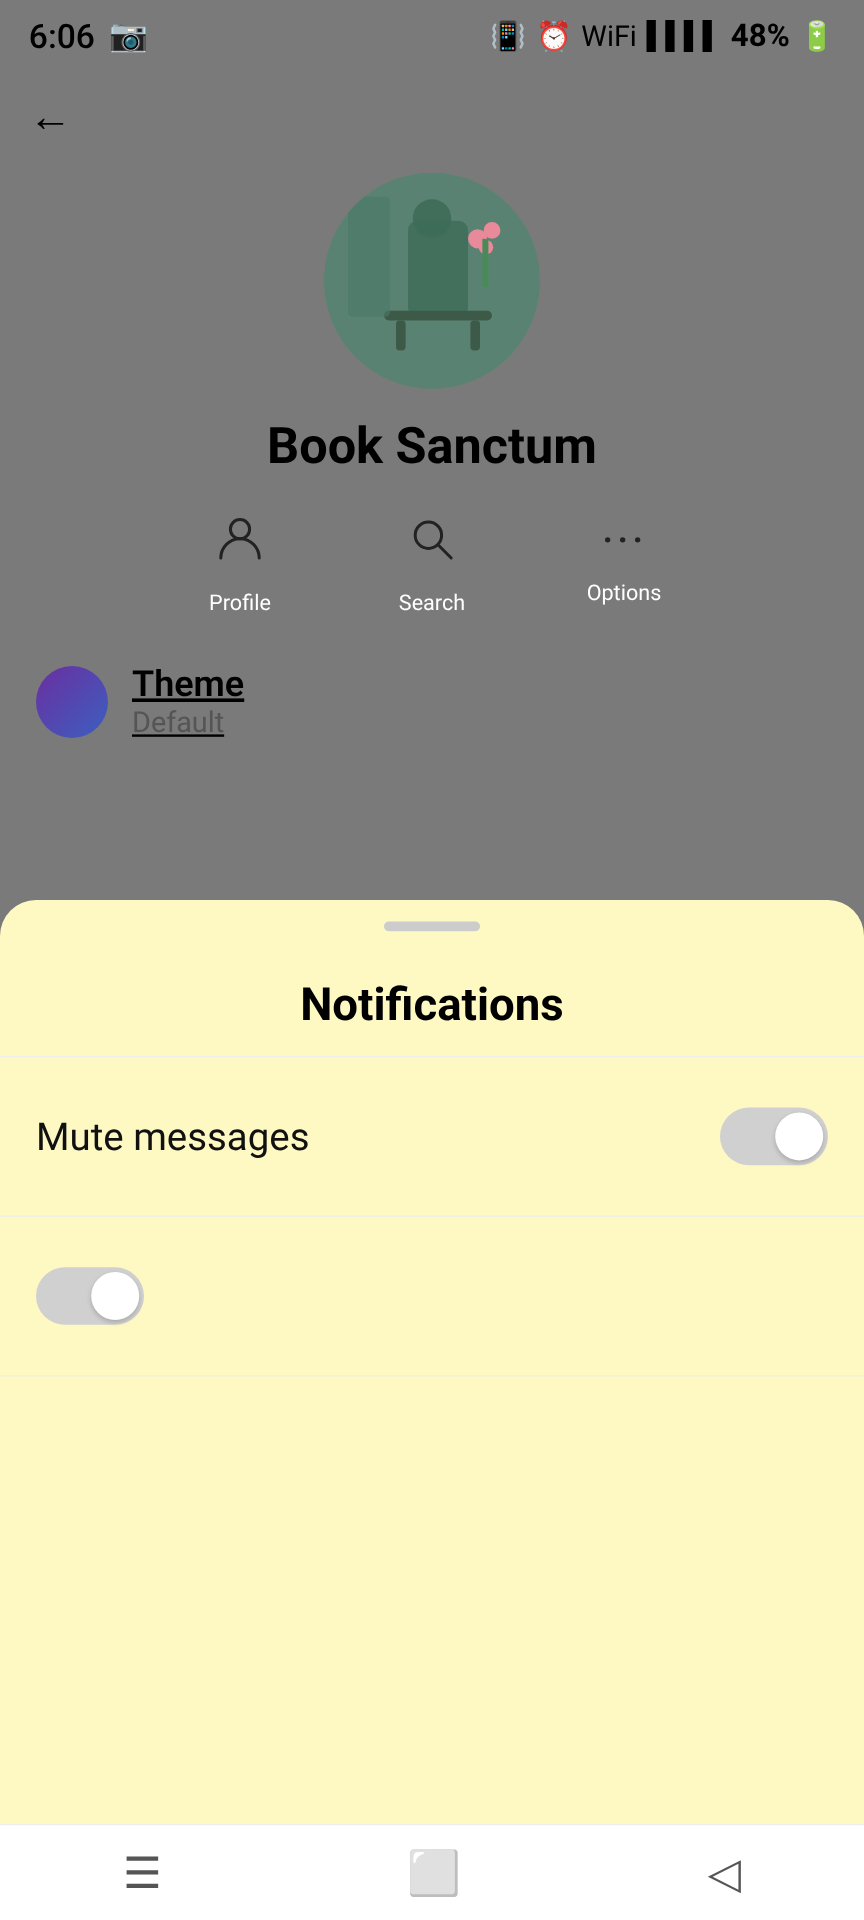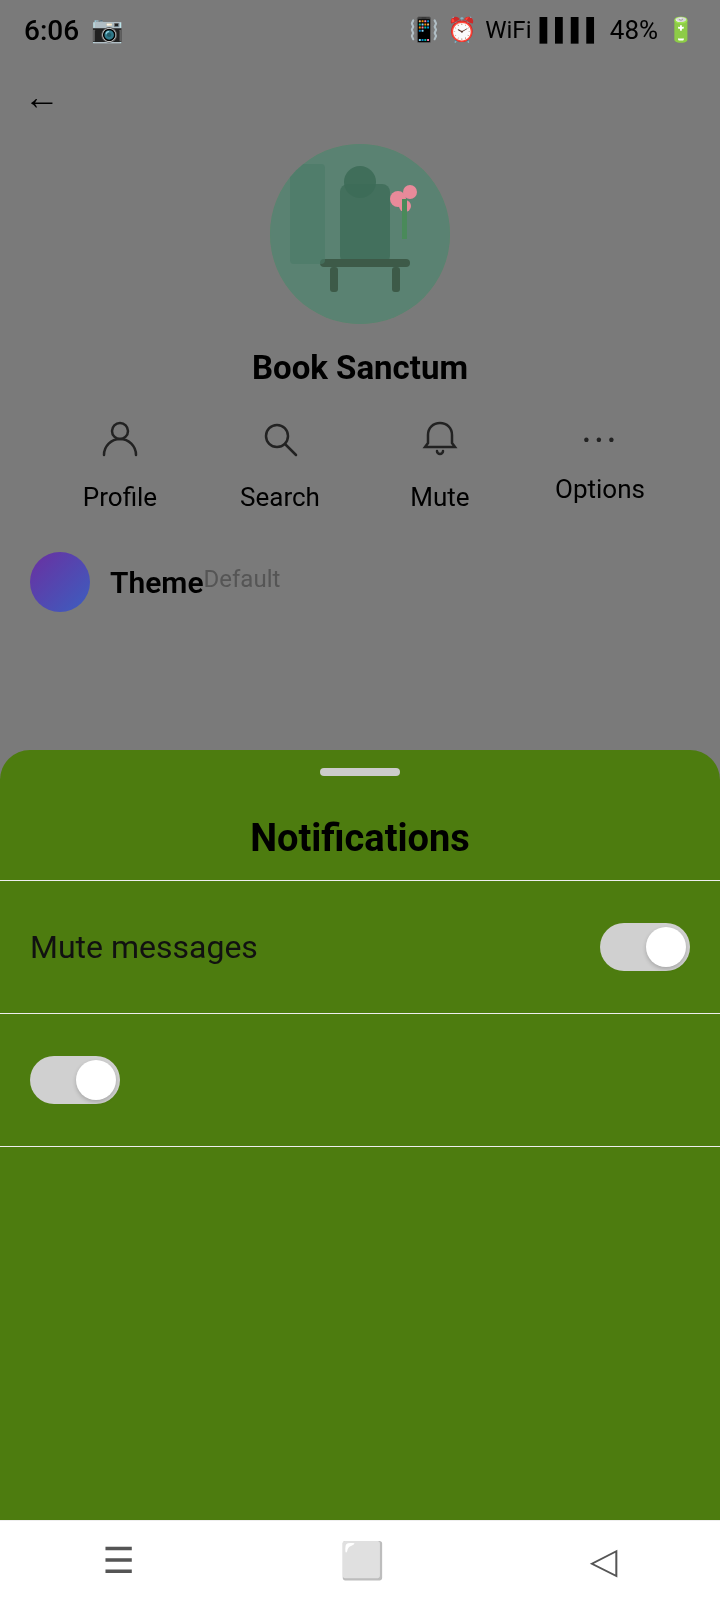--- a/index.html
+++ b/index.html
@@ -72,21 +72,21 @@
       justify-content: center;
     }
     .avatar-svg {
       width: 100%;
       height: 100%;
     }
 
     
     .group-name {
       margin-top: 24px;
-      font-size: 33px;
+      font-size: 42px;
       font-weight: 700;
       color: #000;
     }
 
     
     .action-row {
       display: flex;
       gap: 0px;
       margin-top: 30px;
       width: 100%;
@@ -98,62 +98,63 @@
       align-items: center;
       gap: 10px;
       width: 160px;
       cursor: pointer;
     }
     .action-icon {
       font-size: 44px;
       color: #222;
     }
     .action-label {
-      font-size: 26px;
-      color: #000000;
+      font-size: 18px;
+      color: #ffffff;
       text-align: center;
     }
 
     
     .theme-row {
       display: flex;
       align-items: center;
       gap: 20px;
       width: 100%;
       padding: 20px 30px;
       margin-top: 20px;
     }
     .theme-circle {
       width: 60px;
       height: 60px;
       border-radius: 50%;
       background: linear-gradient(135deg, #6b2fa0, #3b5fc0);
     }
     .theme-text {
       display: flex;
-      flex-direction: row;
+      flex-direction: column;
+      text-decoration: underline;
     }
     .theme-title {
       font-size: 30px;
       font-weight: 600;
       color: #000;
     }
     .theme-subtitle {
       font-size: 24px;
       color: #555;
     }
 
     
     .bottom-sheet {
       position: absolute;
       bottom: 0;
       left: 0;
       width: 720px;
       height: 850px;
-      background: #4d7c0f;
+      background: #fef9c3;
       border-radius: 30px 30px 0 0;
       display: flex;
       flex-direction: column;
       align-items: center;
     }
 
     .drag-handle {
       width: 80px;
       height: 8px;
       background: #ccc;
@@ -235,21 +236,21 @@
   <div class="status-bar">
     <div class="status-left">
       <span>6:06</span>
       <span style="font-size:26px;">📷</span>
     </div>
     <div class="status-right">
       <span>📳</span>
       <span>⏰</span>
       <span>WiFi</span>
       <span style="font-size:22px;">▌▌▌▌</span>
-      <span style="font-size:26px;">48%</span>
+      <span style="font-size:26px;font-weight:bold;">48%</span>
       <span>🔋</span>
     </div>
   </div>
 
   <div class="back-btn">
     <span>←</span>
   </div>
 
   <div class="avatar-container">
     <svg class="avatar-svg" viewBox="0 0 180 180" xmlns="http://www.w3.org/2000/svg">
@@ -288,29 +289,20 @@
     <div class="action-item">
       <span class="action-icon">
         <svg width="44" height="44" viewBox="0 0 44 44" fill="none" xmlns="http://www.w3.org/2000/svg">
           <circle cx="19" cy="19" r="11" stroke="#222" stroke-width="2.5" fill="none"></circle>
           <line x1="27" y1="27" x2="38" y2="38" stroke="#222" stroke-width="2.5" stroke-linecap="round"></line>
         </svg>
       </span>
       <span class="action-label">Search</span>
     </div>
 
-    <div class="action-item">
-      <span class="action-icon">
-        <svg width="44" height="44" viewBox="0 0 44 44" fill="none" xmlns="http://www.w3.org/2000/svg">
-          <path d="M22 6c-7 0-12 5-12 12v8l-3 4h30l-3-4v-8c0-7-5-12-12-12z" stroke="#222" stroke-width="2.5" fill="none"></path>
-          <path d="M19 34c0 1.657 1.343 3 3 3s3-1.343 3-3" stroke="#222" stroke-width="2.5" fill="none" stroke-linecap="round"></path>
-        </svg>
-      </span>
-      <span class="action-label">Mute</span>
-    </div>
 
     <div class="action-item">
       <span class="action-icon" style="font-size:40px;letter-spacing:2px;">···</span>
       <span class="action-label">Options</span>
     </div>
   </div>
 
   <div class="theme-row">
     <div class="theme-circle"></div>
     <div class="theme-text">

